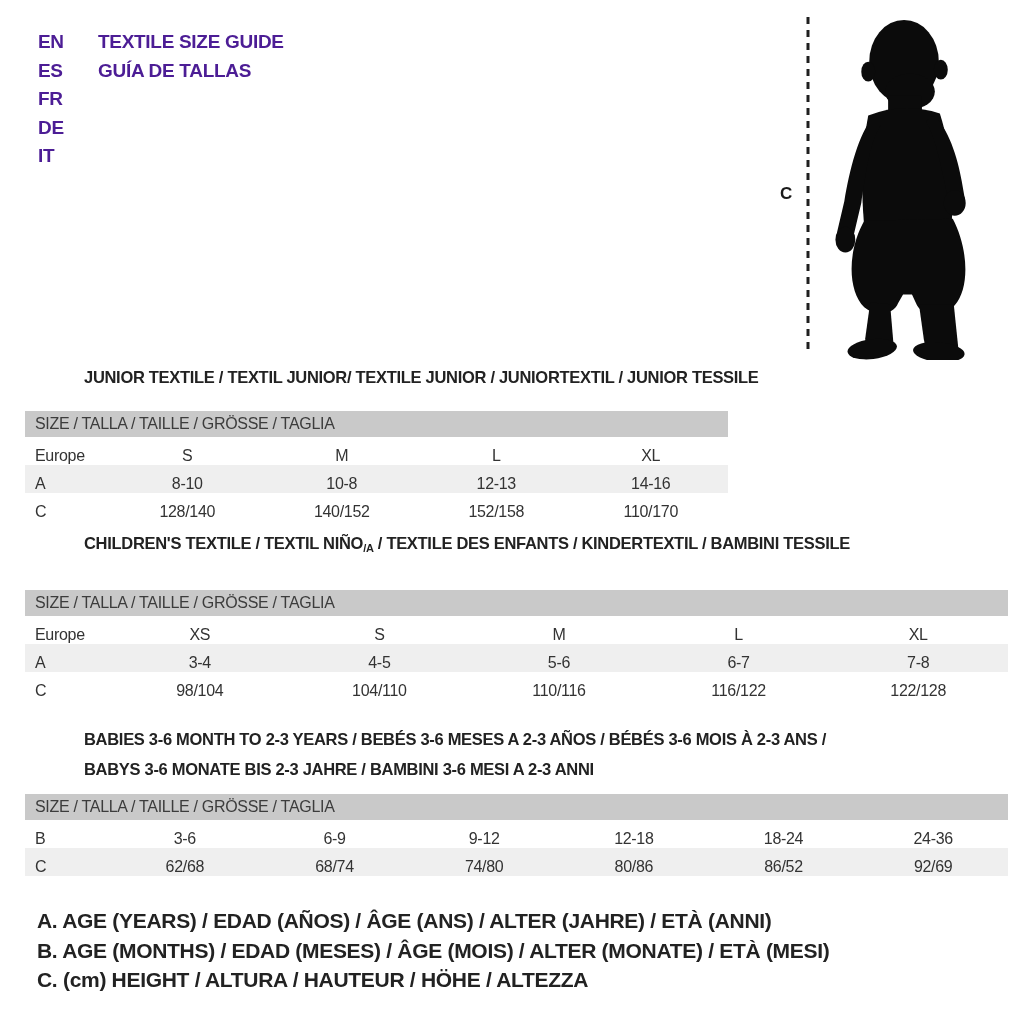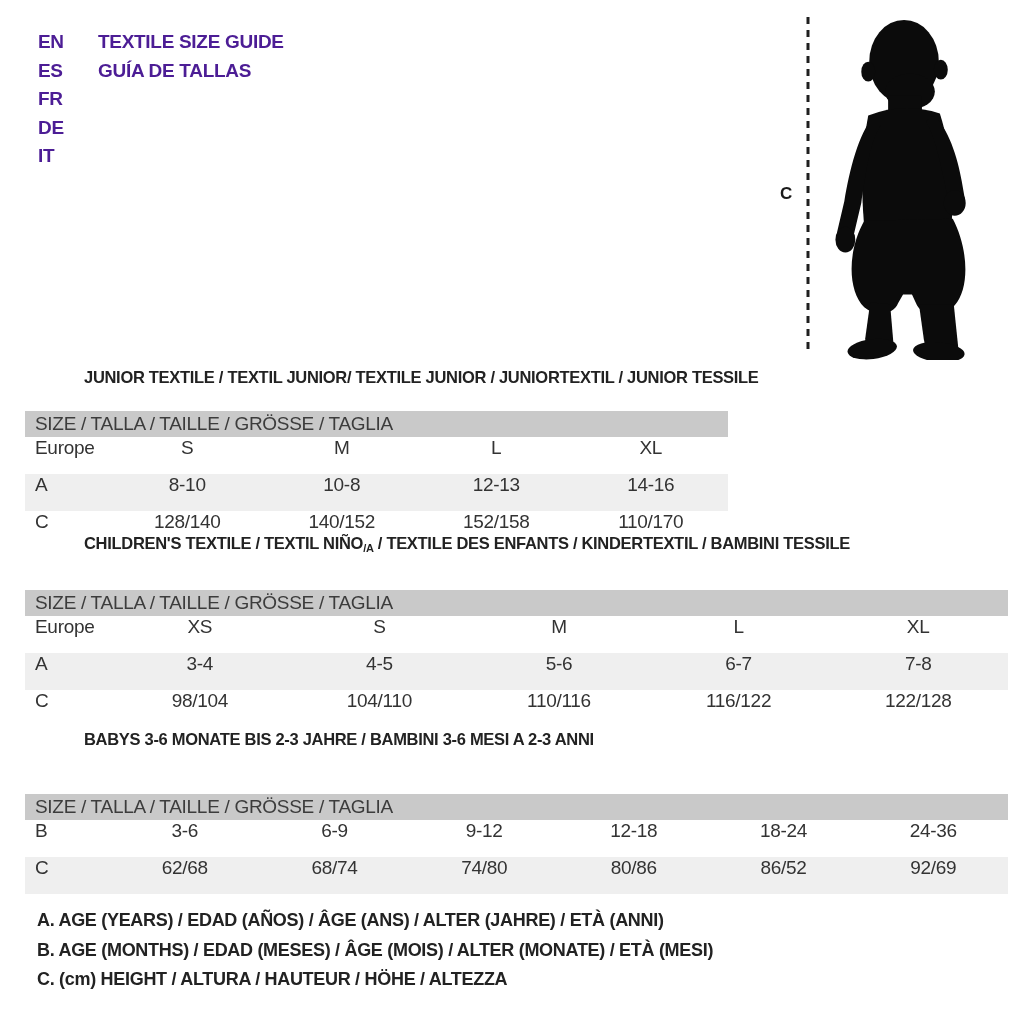--- a/index.html
+++ b/index.html
@@ -21,31 +21,31 @@
   .figure-label{position:absolute;left:10px;top:176px;font-weight:700;font-size:17px;color:#1a1a1a;}
   .dash-line{position:absolute;left:36px;top:9px;}
   .toddler{position:absolute;left:52px;top:2px;}
 
   
   .sec-title{position:absolute;left:37px;font-weight:700;font-size:16.5px;letter-spacing:-0.3px;color:#222;white-space:nowrap;margin-left:47px;}
   .sec-title .subscript{font-size:11px;vertical-align:-3px;}
   .sec-title.multiline{white-space:normal;line-height:30px;width:820px;}
 
   
-  .size-table{position:absolute;left:25px;font-size:19px;letter-spacing:-0.3px;color:#333;}
+  .size-table{position:absolute;left:25px;font-size:16px;letter-spacing:-0.3px;color:#333;}
   .w-narrow{width:703px;}
   .w-wide{width:983px;}
   .t-head{background:#c9c9c9;height:26px;display:flex;align-items:center;padding-left:10px;color:#3c3c3c;}
-  .t-row{display:flex;align-items:flex-start;height:37px;}
+  .t-row{display:flex;align-items:flex-end;height:28px;}
   .t-row.shaded{background:#efefef;}
   .t-row .lbl{width:85px;padding-left:10px;box-sizing:border-box;}
   .t-row .cell{flex:1;text-align:center;}
 
   
-  .footnotes{left:37px;top:906px;font-weight:700;font-size:18px;line-height:29.5px;letter-spacing:-0.3px;color:#222;}
+  .footnotes{left:37px;top:906px;font-weight:700;font-size:21px;line-height:29.5px;letter-spacing:-0.3px;color:#222;}
 </style>
 </head>
 <body>
 
 <div class="abs lang-list">
   <div class="lang-row">
     <span class="lang-code">EN</span>
     <span class="lang-label">TEXTILE SIZE GUIDE</span>
   </div>
   <div class="lang-row">
@@ -142,20 +142,21 @@
     <span class="lbl">C</span>
     <span class="cell">98/104</span>
     <span class="cell">104/110</span>
     <span class="cell">110/116</span>
     <span class="cell">116/122</span>
     <span class="cell">122/128</span>
   </div>
 </div>
 
 <div class="sec-title multiline" style="top:724px;">
+  <div>BABIES 3-6 MONTH TO 2-3 YEARS / BEBÉS 3-6 MESES A 2-3 AÑOS / BÉBÉS 3-6 MOIS À 2-3 ANS /</div>
   <div>BABYS 3-6 MONATE BIS 2-3 JAHRE / BAMBINI 3-6 MESI A 2-3 ANNI</div>
 </div>
 
 <div class="size-table w-wide" style="top:794px;">
   <div class="t-head">SIZE / TALLA / TAILLE / GRÖSSE / TAGLIA</div>
   <div class="t-row">
     <span class="lbl">B</span>
     <span class="cell">3-6</span>
     <span class="cell">6-9</span>
     <span class="cell">9-12</span>

